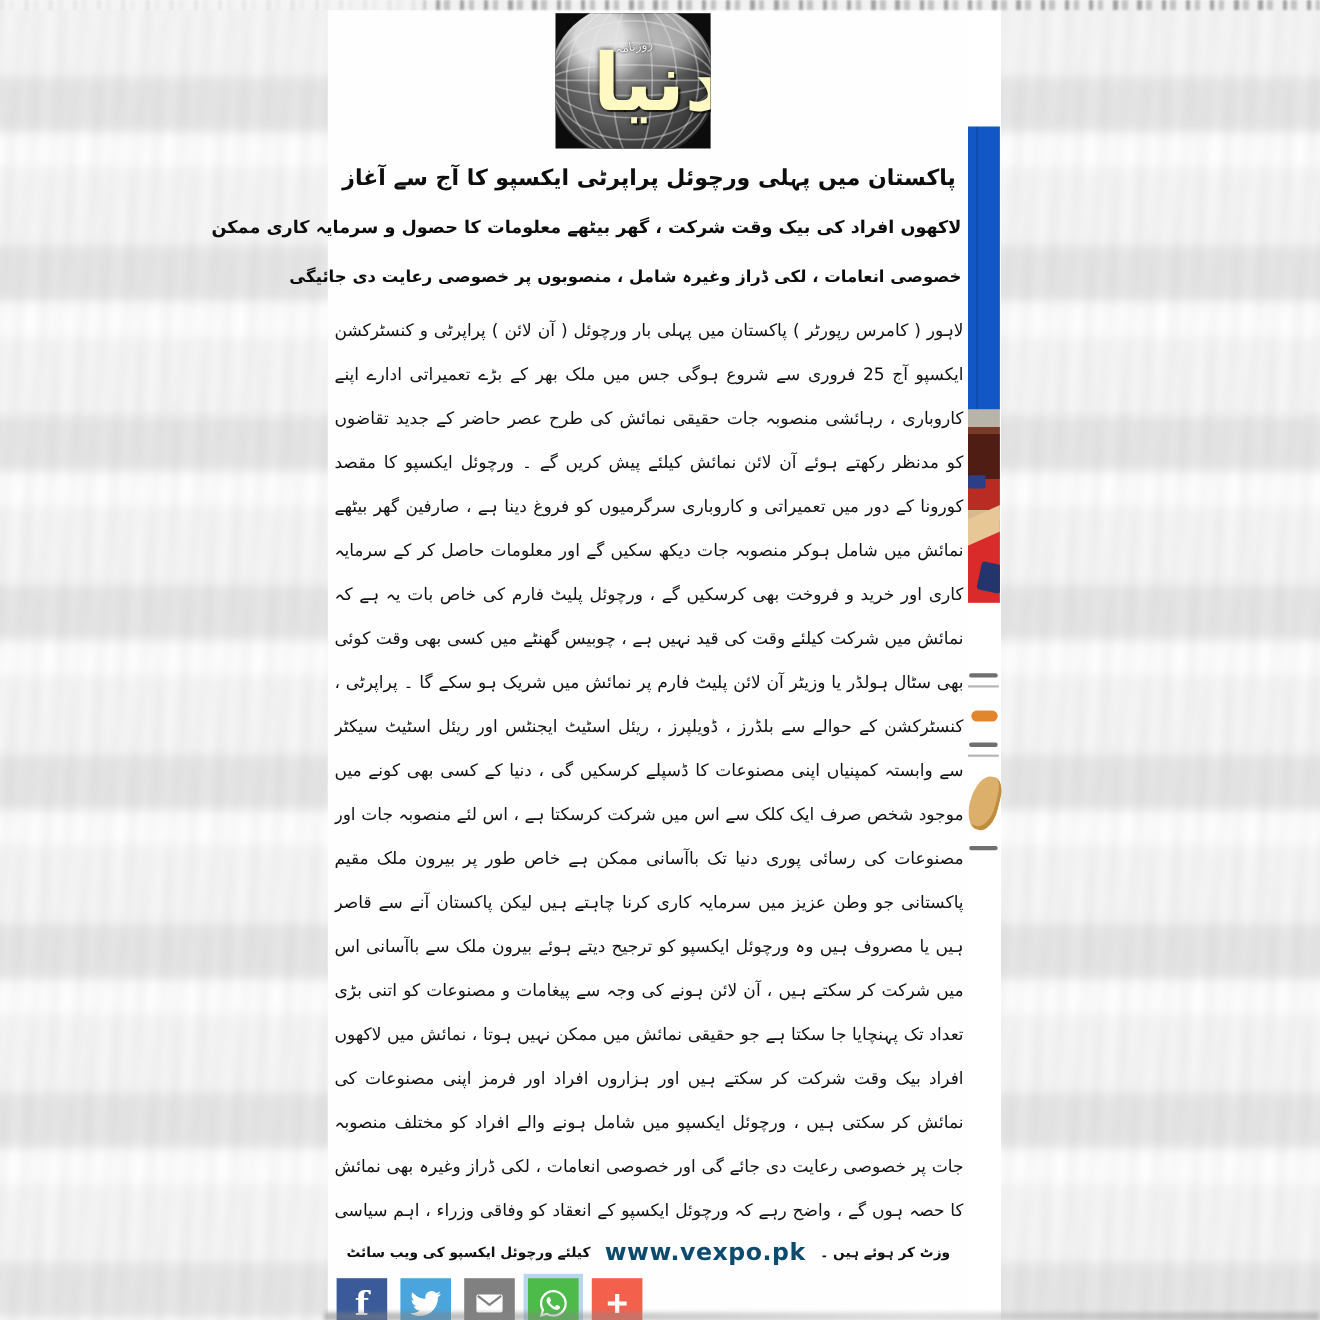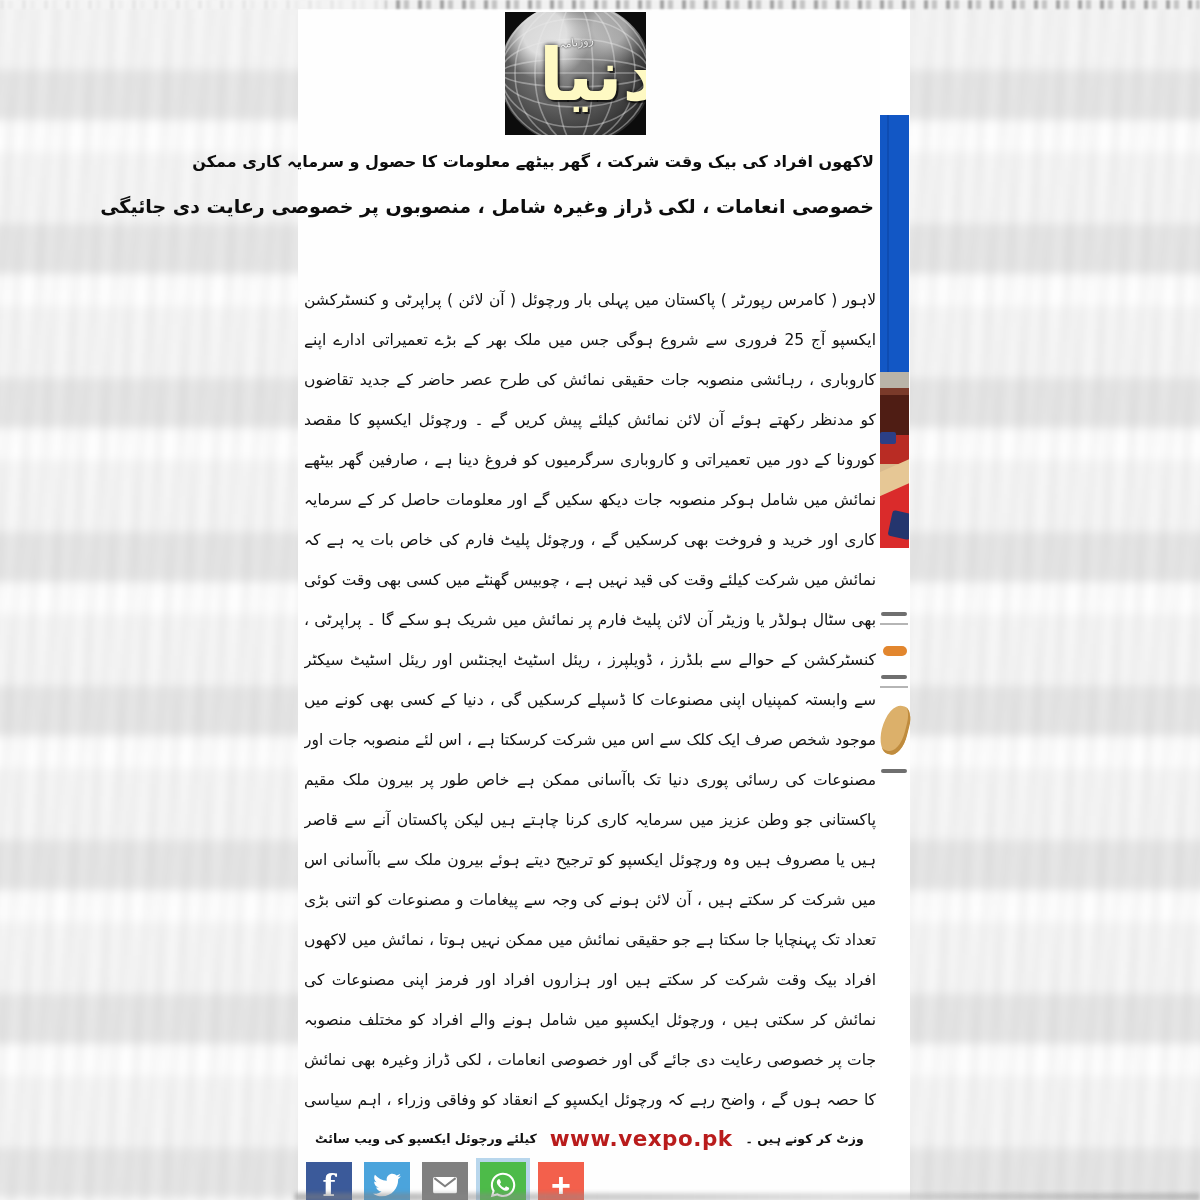--- a/index.html
+++ b/index.html
@@ -60,21 +60,21 @@
     text-align:center;white-space:nowrap;overflow:visible;direction:rtl;}
 
   .body-text{position:absolute;left:304px;top:280px;width:572px;height:842px;z-index:3;
     overflow:hidden;direction:rtl;text-align:justify;text-justify:inter-word;
     font-size:15.5px;line-height:40px;color:#121212;}
 
   .closing{position:absolute;left:306px;top:1126px;width:570px;height:42px;z-index:3;
     white-space:nowrap;font-size:17px;color:#101010;overflow:hidden;}
   .closing .seg{display:inline-block;vertical-align:middle;unicode-bidi:isolate;}
   .c-pre,.c-suf{direction:rtl;font-weight:bold;margin:0 9px;}
-  .c-url{direction:ltr;font-weight:bold;font-size:1.72em;letter-spacing:.5px;color:#b91c1c;}
+  .c-url{direction:ltr;font-weight:bold;font-size:1.72em;letter-spacing:.5px;color:#0c4a6e;}
 
   .share-row{position:absolute;left:306px;top:1162px;z-index:5;display:flex;gap:12px;}
   .share-btn{width:46px;height:46px;display:flex;align-items:center;justify-content:center;
     color:#fff;font-weight:bold;border:none;padding:0;cursor:pointer;}
   .btn-facebook{background:#3b5a9a;font-size:30px;font-family:"DejaVu Serif",serif;}
   .btn-twitter{background:#4ba4dc;}
   .btn-email{background:#808080;}
   .btn-whatsapp{background:#4dbb49;box-shadow:0 0 0 4px #b8d6ec;}
   .btn-more{background:#f3604c;font-size:34px;line-height:1;}
   .share-btn svg{display:block;}
@@ -118,30 +118,31 @@
           <ellipse cx="76" cy="71" rx="74" ry="54"></ellipse>
           <line x1="2" y1="71" x2="150" y2="71"></line>
         </g>
       </svg>
     </div>
     <div class="logo-small">روزنامہ</div>
     <div class="logo-text">دنیا</div>
   </div>
 
   <div class="headline">
+    <span class="h-line">پاکستان میں پہلی ورچوئل پراپرٹی ایکسپو کا آج سے آغاز</span>
     <span class="h-line" style="font-size: 16px;">لاکھوں افراد کی بیک وقت شرکت ، گھر بیٹھے معلومات کا حصول و سرمایہ کاری ممکن</span>
-    <span class="h-line" style="font-size: 19px;">خصوصی انعامات ، لکی ڈراز وغیرہ شامل ، منصوبوں پر خصوصی رعایت دی جائیگی</span>
+    <span class="h-line" style="font-size: 15px;">خصوصی انعامات ، لکی ڈراز وغیرہ شامل ، منصوبوں پر خصوصی رعایت دی جائیگی</span>
   </div>
 
   <div class="body-text">لاہور ( کامرس رپورٹر ) پاکستان میں پہلی بار ورچوئل ( آن لائن ) پراپرٹی و کنسٹرکشن ایکسپو آج 25 فروری سے شروع ہوگی جس میں ملک بھر کے بڑے تعمیراتی ادارے اپنے کاروباری ، رہائشی منصوبہ جات حقیقی نمائش کی طرح عصر حاضر کے جدید تقاضوں کو مدنظر رکھتے ہوئے آن لائن نمائش کیلئے پیش کریں گے ۔ ورچوئل ایکسپو کا مقصد کورونا کے دور میں تعمیراتی و کاروباری سرگرمیوں کو فروغ دینا ہے ، صارفین گھر بیٹھے نمائش میں شامل ہوکر منصوبہ جات دیکھ سکیں گے اور معلومات حاصل کر کے سرمایہ کاری اور خرید و فروخت بھی کرسکیں گے ، ورچوئل پلیٹ فارم کی خاص بات یہ ہے کہ نمائش میں شرکت کیلئے وقت کی قید نہیں ہے ، چوبیس گھنٹے میں کسی بھی وقت کوئی بھی سٹال ہولڈر یا وزیٹر آن لائن پلیٹ فارم پر نمائش میں شریک ہو سکے گا ۔ پراپرٹی ، کنسٹرکشن کے حوالے سے بلڈرز ، ڈویلپرز ، ریئل اسٹیٹ ایجنٹس اور ریئل اسٹیٹ سیکٹر سے وابستہ کمپنیاں اپنی مصنوعات کا ڈسپلے کرسکیں گی ، دنیا کے کسی بھی کونے میں موجود شخص صرف ایک کلک سے اس میں شرکت کرسکتا ہے ، اس لئے منصوبہ جات اور مصنوعات کی رسائی پوری دنیا تک باآسانی ممکن ہے خاص طور پر بیرون ملک مقیم پاکستانی جو وطن عزیز میں سرمایہ کاری کرنا چاہتے ہیں لیکن پاکستان آنے سے قاصر ہیں یا مصروف ہیں وہ ورچوئل ایکسپو کو ترجیح دیتے ہوئے بیرون ملک سے باآسانی اس میں شرکت کر سکتے ہیں ، آن لائن ہونے کی وجہ سے پیغامات و مصنوعات کو اتنی بڑی تعداد تک پہنچایا جا سکتا ہے جو حقیقی نمائش میں ممکن نہیں ہوتا ، نمائش میں لاکھوں افراد بیک وقت شرکت کر سکتے ہیں اور ہزاروں افراد اور فرمز اپنی مصنوعات کی نمائش کر سکتی ہیں ، ورچوئل ایکسپو میں شامل ہونے والے افراد کو مختلف منصوبہ جات پر خصوصی رعایت دی جائے گی اور خصوصی انعامات ، لکی ڈراز وغیرہ بھی نمائش کا حصہ ہوں گے ، واضح رہے کہ ورچوئل ایکسپو کے انعقاد کو وفاقی وزراء ، اہم سیاسی شخصیات ، کاروباری و سماجی شخصیات سمیت عام شہریوں نے خوب سراہا ہے اور خود کو نمائش میں رجسٹرڈ کروا رہے ہیں ، شہری اس حوالے سے تمام تفصیلات اور رجسٹریشن</div>
 
   <div class="closing" style="font-size: 12.5px;">
     <span class="seg c-pre">کیلئے ورچوئل ایکسپو کی ویب سائٹ</span>
     <span class="seg c-url">www.vexpo.pk</span>
-    <span class="seg c-suf">وزٹ کر کونے ہیں ۔</span>
+    <span class="seg c-suf">وزٹ کر ہوئے ہیں ۔</span>
   </div>
 
   <div class="share-row">
     <button class="share-btn btn-facebook">f</button>
     <button class="share-btn btn-twitter">
       <span>
         <svg width="28" height="28" viewBox="0 0 512 512">
             <path fill="#ffffff" d="M459.37 151.716c.325 4.548.325 9.097.325 13.645 0 138.72-105.583 298.558-298.558 298.558-59.452 0-114.68-17.219-161.137-47.106 8.447.974 16.568 1.299 25.34 1.299 49.055 0 94.213-16.568 130.274-44.832-46.132-.975-84.792-31.188-98.112-72.772 6.498.974 12.995 1.624 19.818 1.624 9.421 0 18.843-1.3 27.614-3.573-48.081-9.747-84.143-51.98-84.143-102.985v-1.299c13.969 7.797 30.214 12.67 47.431 13.319-28.264-18.843-46.781-51.005-46.781-87.391 0-19.492 5.197-37.36 14.294-52.954 51.655 63.675 129.3 105.258 216.365 109.807-1.624-7.797-2.599-15.918-2.599-24.04 0-57.828 46.782-104.934 104.934-104.934 30.213 0 57.502 12.67 76.67 33.137 23.715-4.548 46.456-13.32 66.599-25.34-7.798 24.366-24.366 44.833-46.132 57.827 21.117-2.273 41.584-8.122 60.426-16.243-14.292 20.791-32.161 39.308-52.628 54.253z"></path>
           </svg>
       </span>

